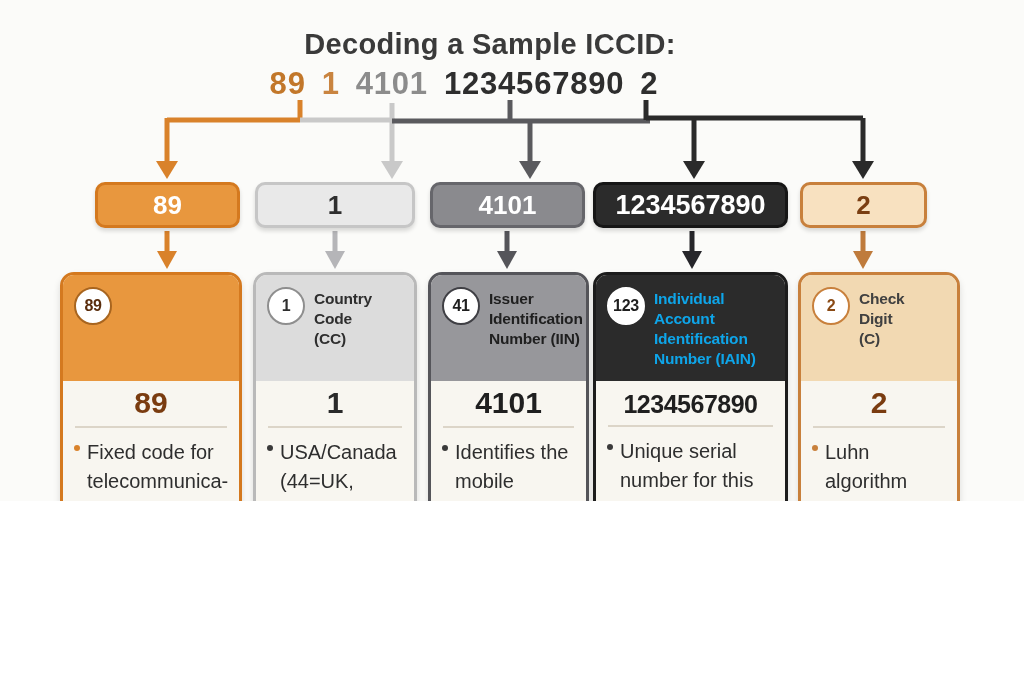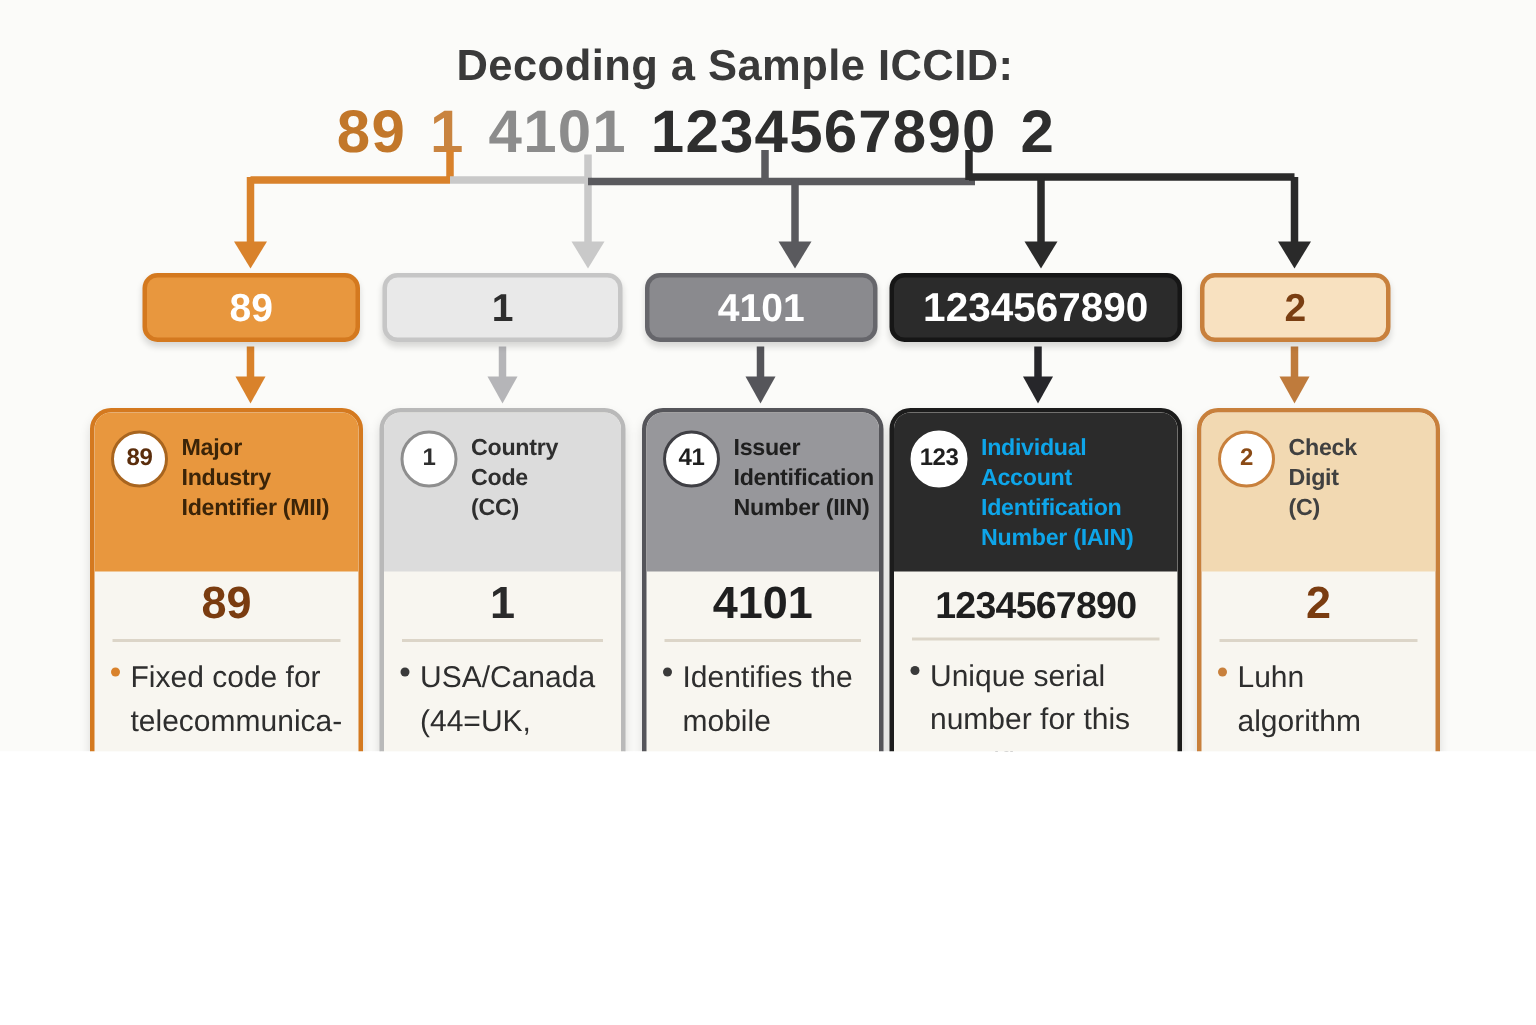--- a/index.html
+++ b/index.html
@@ -9,21 +9,21 @@
     background:#FBFBF9; overflow:hidden;
     font-family:"Liberation Sans", sans-serif;
   }
   .title {
     position:absolute; top:28px; left:0; width:980px;
     text-align:center; font-size:29px; font-weight:bold;
     color:#3A3A3A; letter-spacing:.3px;
   }
   .sample {
     position:absolute; top:66px; left:0; width:928px;
-    text-align:center; font-size:40px; font-weight:bold; letter-spacing:.8px;
+    text-align:center; font-size:31px; font-weight:bold; letter-spacing:.8px;
   }
   .sample .grp { margin:0 8px; }
   .g0 { color:#C2772A; } .g1 { color:#C98440; } .g2 { color:#8C8C8C; }
   .g3 { color:#2E2E2E; } .g4 { color:#2E2E2E; }
 
   svg.connectors { position:absolute; left:0; top:0; }
 
   .chip {
     position:absolute; top:182px; height:46px;
     border-radius:10px; border:3px solid;
@@ -155,23 +155,20 @@
 
   <div class="chip c0">89</div>
   <div class="chip c1">1</div>
   <div class="chip c2">4101</div>
   <div class="chip c3">1234567890</div>
   <div class="chip c4">2</div>
 
   <div class="card c0">
     <div class="card-header">
       <span class="badge">89</span>
-      <span class="card-title">Major
-Industry
-Identifier (MII)</span>
     </div>
     <div class="card-body">
       <div class="card-value">89</div>
       <div class="divider"></div>
       <div class="bullet">
         <span class="dot"></span>
         <span>Fixed code for telecommunica-tions/SIM cards globally</span>
       </div>
     </div>
   </div>

